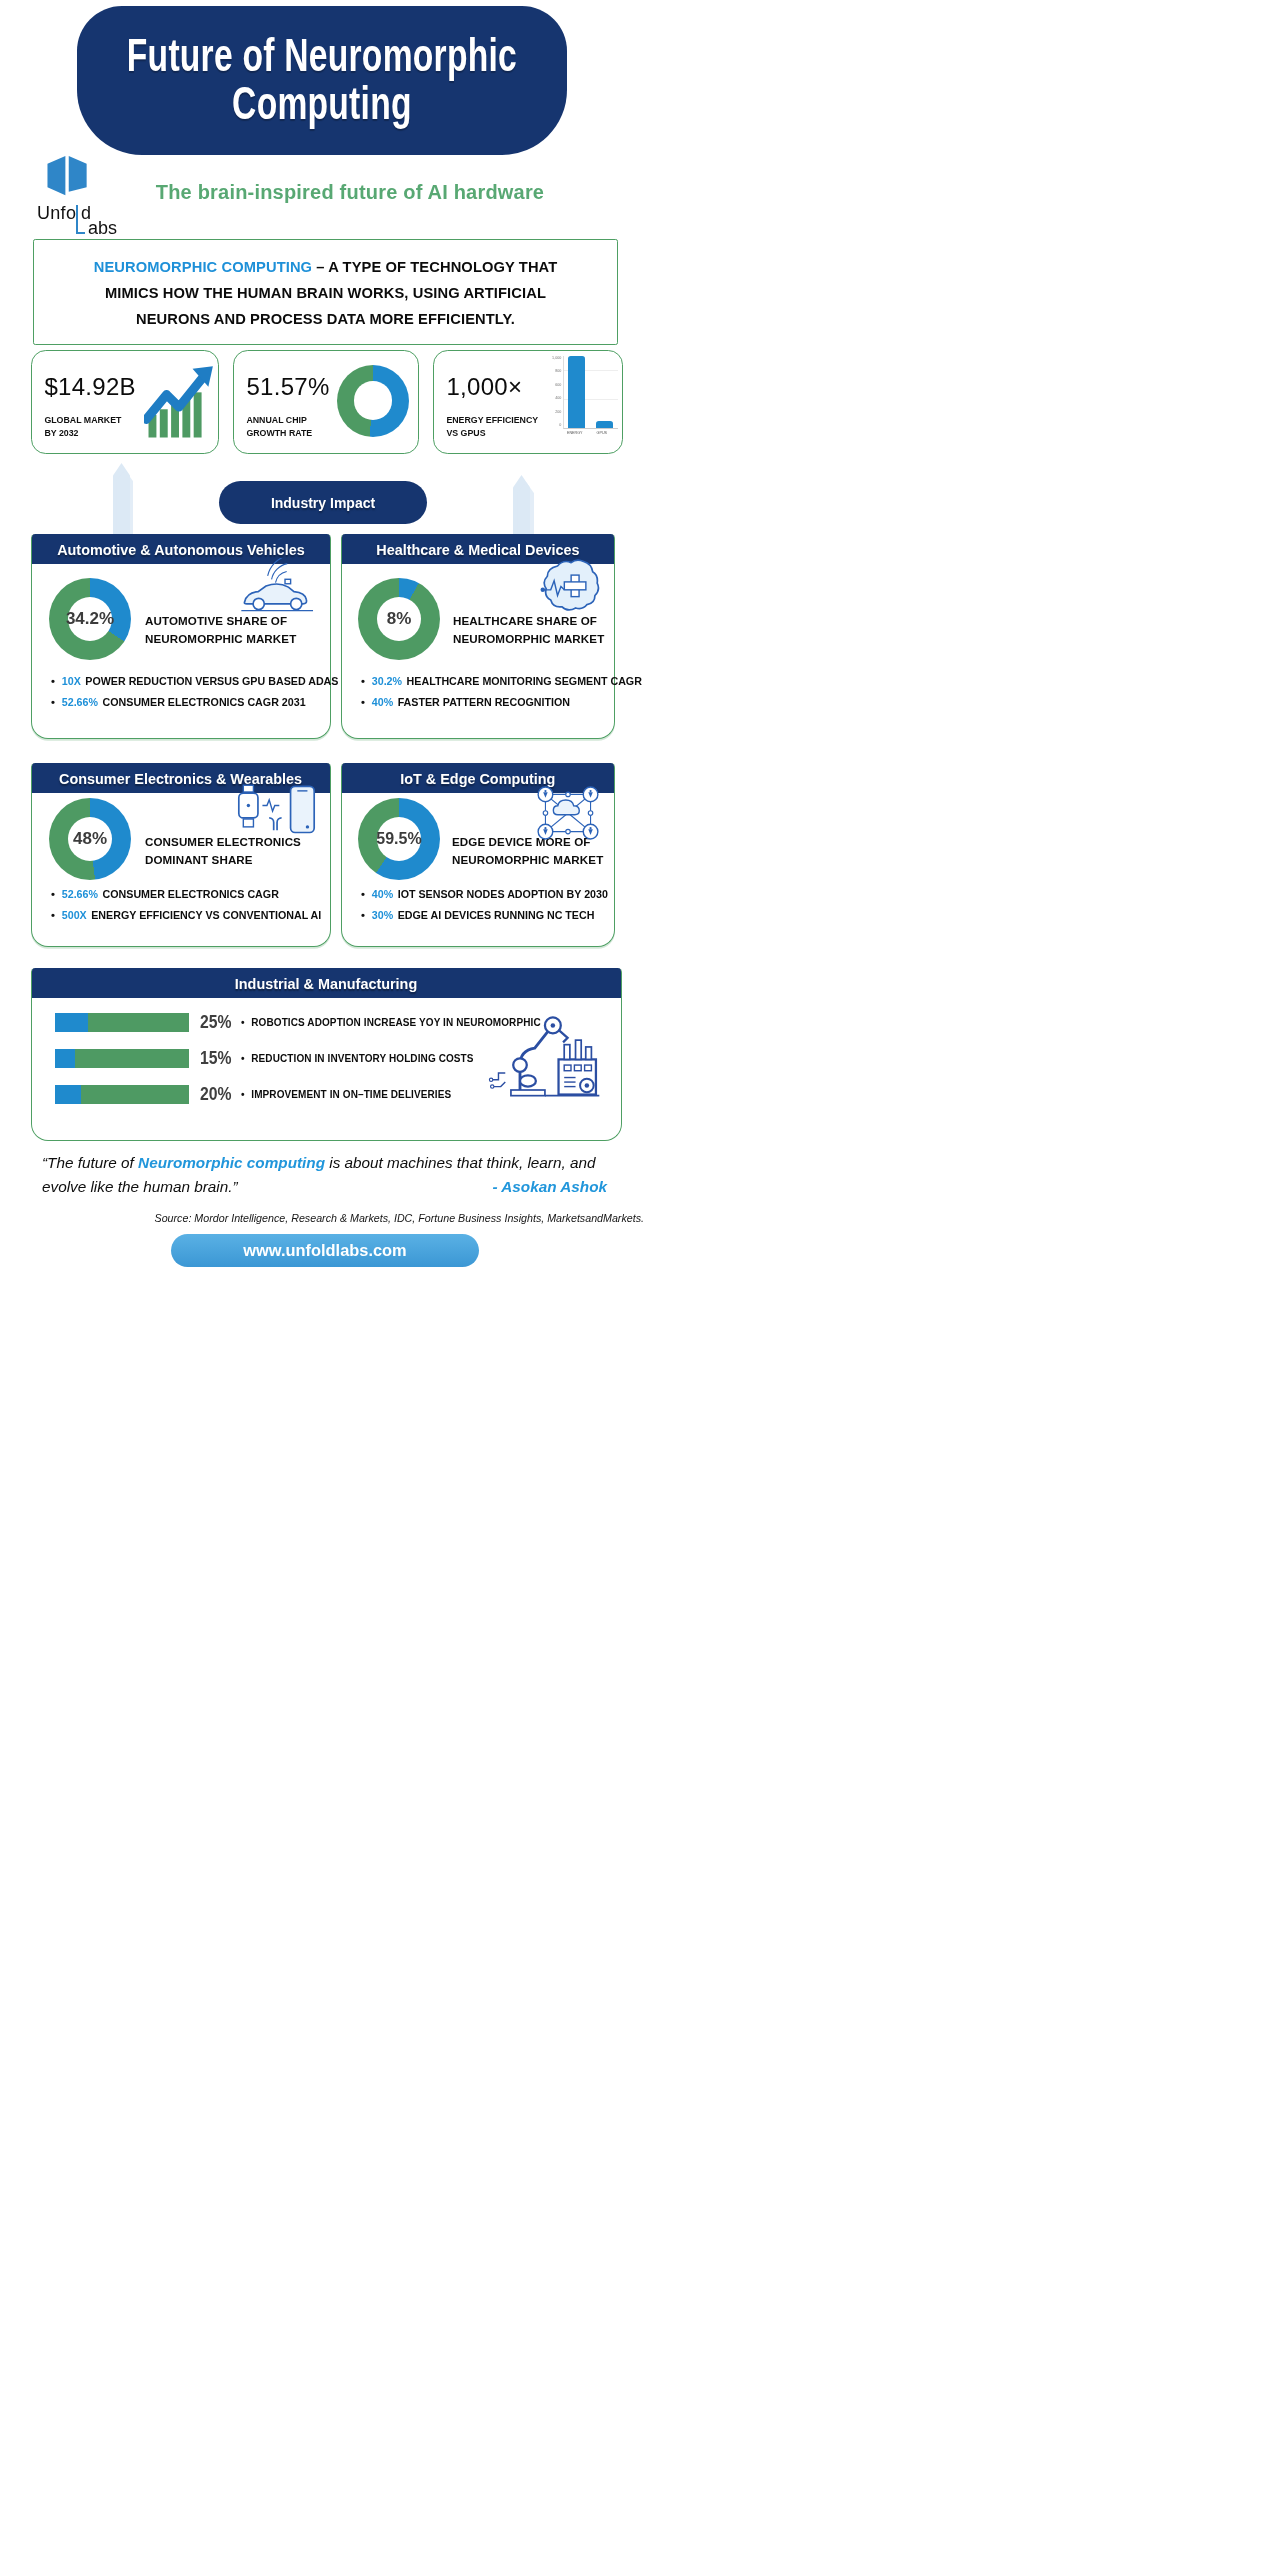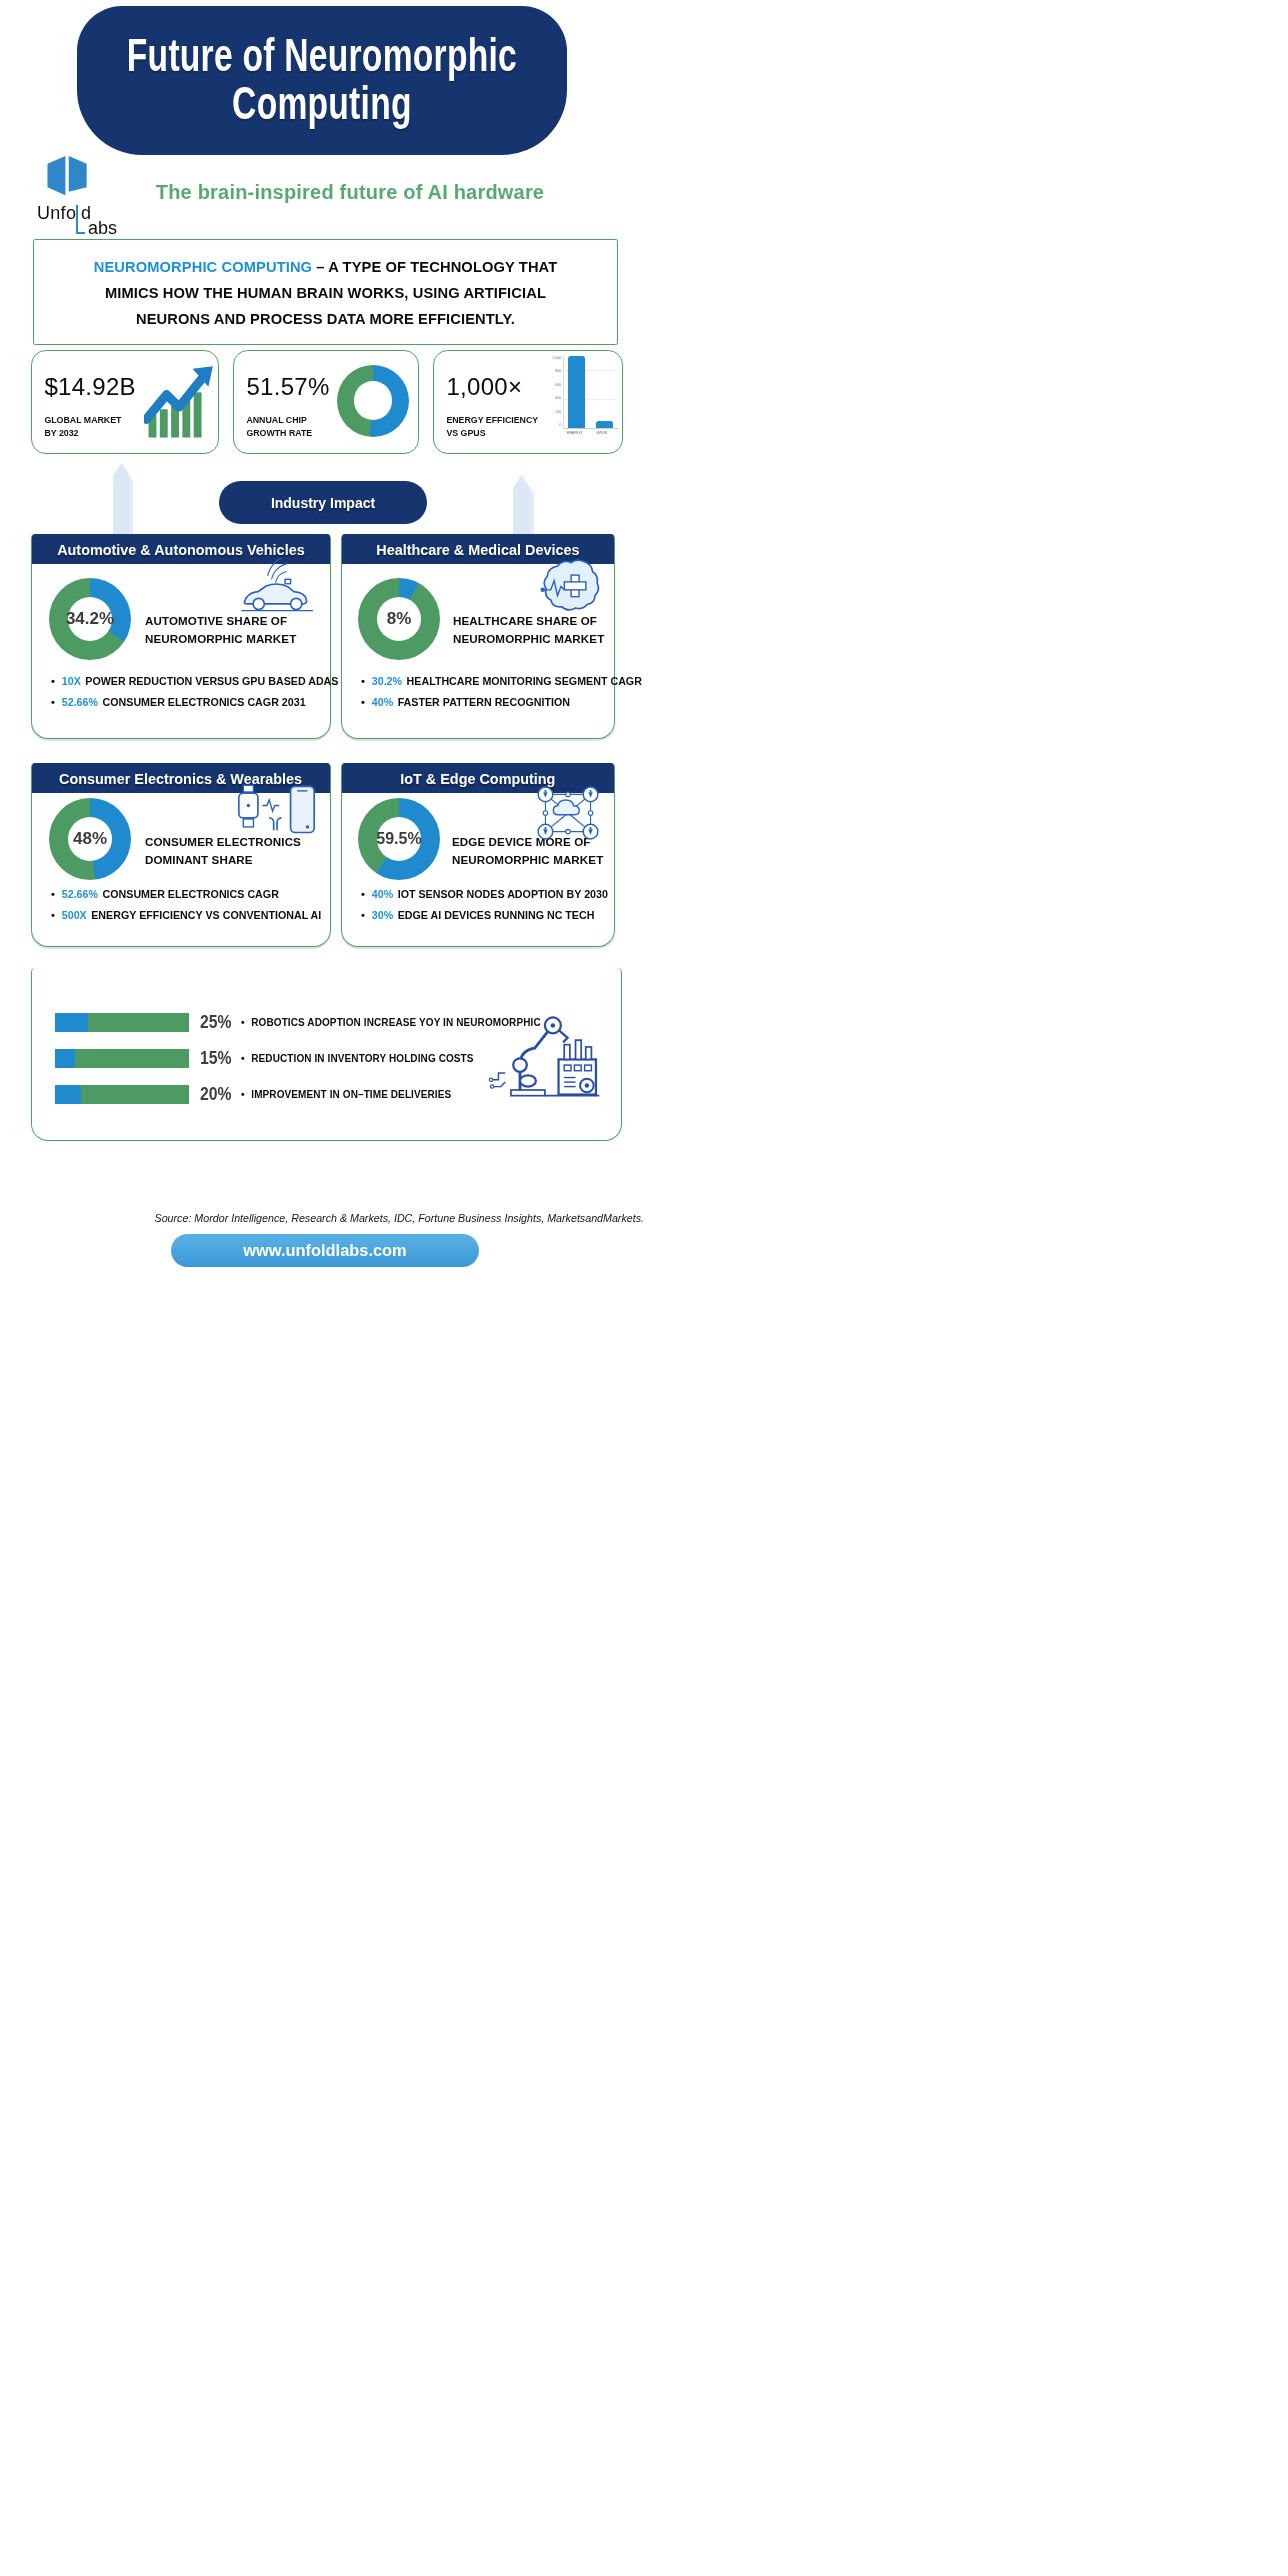--- a/index.html
+++ b/index.html
@@ -364,20 +364,23 @@
       </div>
       <div class="bullet">
         <span class="dot">•</span>
         <span class="bstat">30%</span>
         <span class="btext">EDGE AI DEVICES RUNNING NC TECH</span>
       </div>
     </div>
   </div>
 
   <div class="indcard">
+    <div class="iband">
+        <span>Industrial &amp; Manufacturing</span>
+      </div>
 
     <div class="irow r1">
       <div class="ibar">
           <div class="iblue" style="width:25%;"></div>
         </div>
       <span class="ipct">25%</span>
       <span class="idot2">•</span>
       <span class="itext">ROBOTICS ADOPTION INCREASE YOY IN NEUROMORPHIC</span>
     </div>
     <div class="irow r2">
@@ -418,20 +421,27 @@
       <rect x="174" y="106" width="12" height="10" fill="none" stroke="#2b4ea2" stroke-width="2.5"></rect>
       <line x1="138" y1="128" x2="158" y2="128" stroke="#2b4ea2" stroke-width="2.5"></line>
       <line x1="138" y1="136" x2="158" y2="136" stroke="#2b4ea2" stroke-width="2.5"></line>
       <line x1="138" y1="144" x2="158" y2="144" stroke="#2b4ea2" stroke-width="2.5"></line>
       <circle cx="178" cy="142" r="12" fill="#fff" stroke="#2b4ea2" stroke-width="3.5"></circle>
       <circle cx="178" cy="142" r="4" fill="#2b4ea2"></circle>
       <line x1="104" y1="160" x2="200" y2="160" stroke="#2b4ea2" stroke-width="3"></line>
     </svg>
   </div>
 
+  <div class="quote">
+    <div><span>“The future of </span><span class="qhl">Neuromorphic computing</span><span> is about machines that think, learn, and</span></div>
+    <div class="qrow">
+      <span>evolve like the human brain.”</span>
+      <span class="qattr">- Asokan Ashok</span>
+    </div>
+  </div>
 
   <div class="source">Source: Mordor Intelligence, Research &amp; Markets, IDC, Fortune Business Insights, MarketsandMarkets.</div>
 
   <div class="webpill">
     <span>www.unfoldlabs.com</span>
   </div>
 
 </div>
 
 

